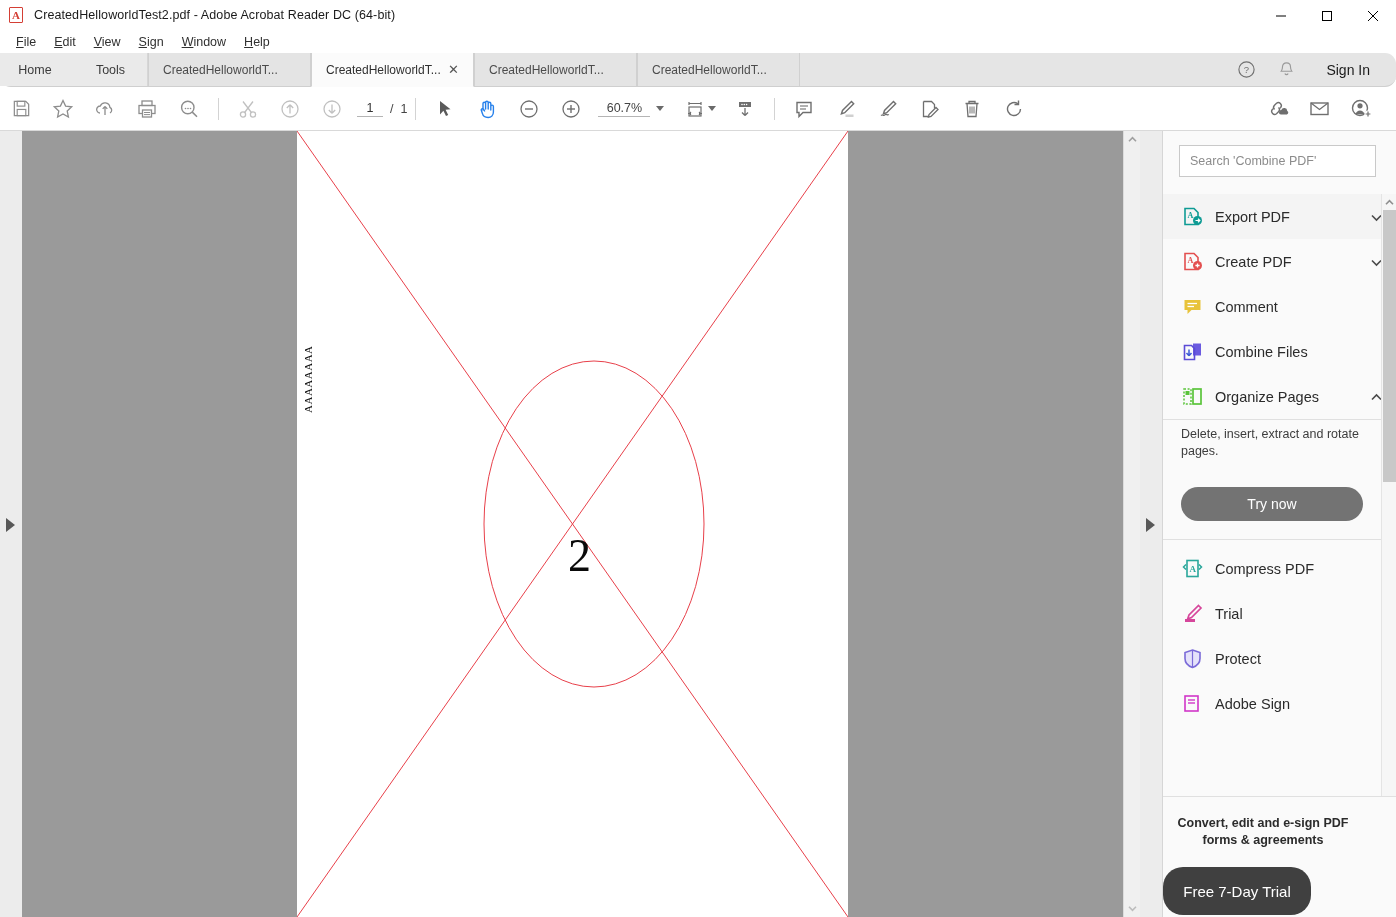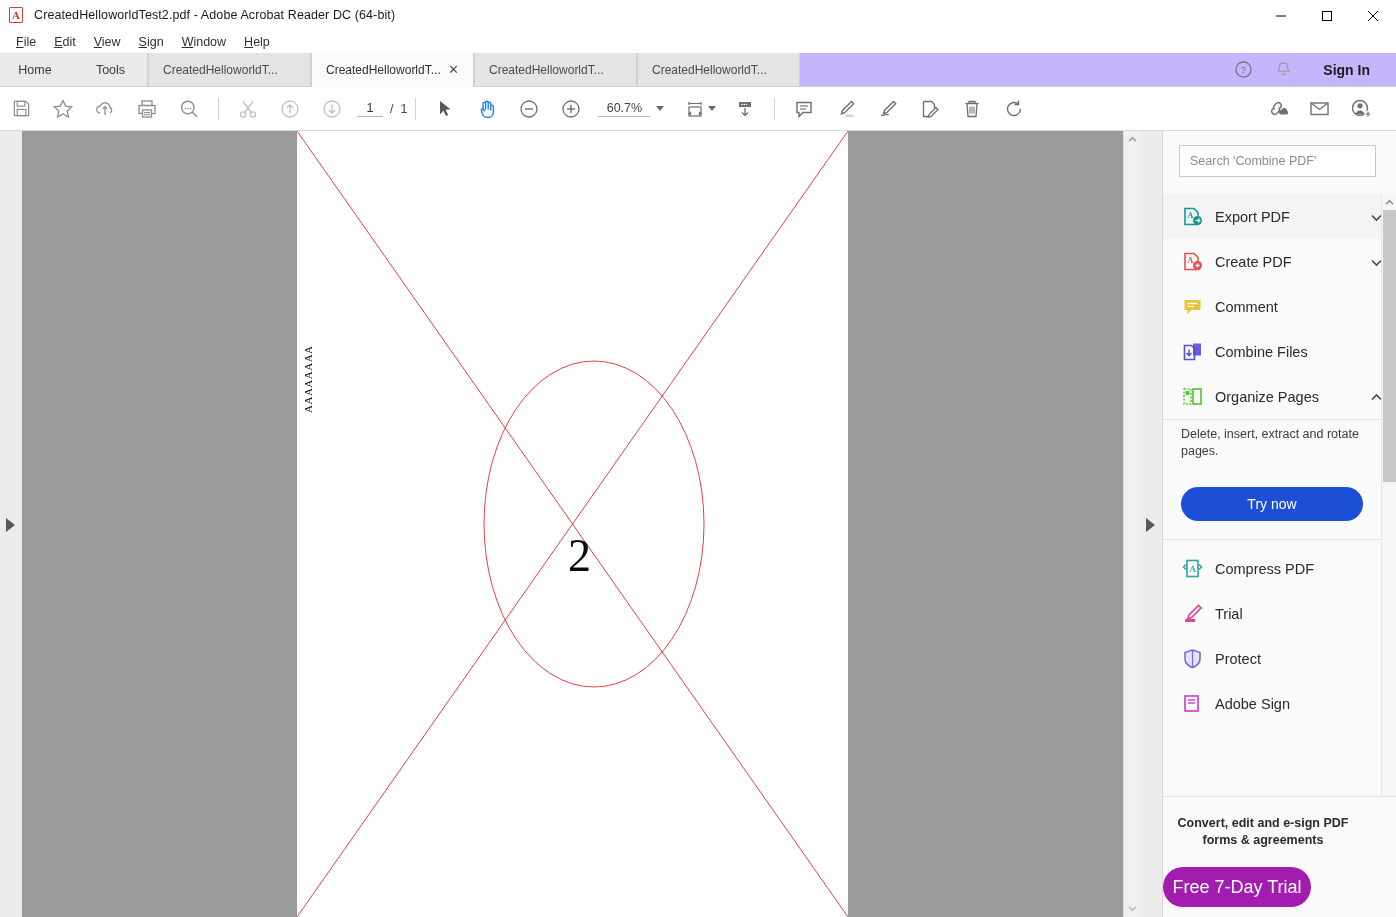--- a/index.html
+++ b/index.html
@@ -50,22 +50,22 @@
     background: #ffffff; display: flex; align-items: center; padding-left: 7px;
   }
   .menu-item {
     font-size: 12.5px; color: #303030; padding: 2px 9px; cursor: default;
   }
   .menu-item u { text-decoration: underline; }
 
   
   .tabbar {
     position: absolute; left: 0; top: 53px; width: 1396px; height: 34px;
-    background: #c4b5fd; border-bottom: 1px solid #cfcfcf;
-    display: flex; align-items: stretch;
+    background: #e5e5e5; border-bottom: 1px solid #cfcfcf;
+    display: flex; align-items: stretch; border-radius: 11px;
   }
   .navtab {
     display: flex; align-items: center; justify-content: center;
     font-size: 12.5px; color: #3b3b3b;
     background: #eaeaea;
     padding: 0 18px;
     border-right: 1px solid #d6d6d6;
     min-width: 74px;
   }
   .navtab.first { border-right: none; padding-right: 22px; }
@@ -91,21 +91,21 @@
     margin-left: 6px; font-size: 13px; color: #555; flex: 0 0 auto;
     font-family: "Liberation Sans", sans-serif;
   }
   .tabright {
     margin-left: auto; display: flex; align-items: center; padding-right: 16px; gap: 4px;
   }
   .tabright .icobtn {
     width: 36px; height: 34px; display: flex; align-items: center; justify-content: center;
   }
   .signin {
-    font-size: 14px; color: #1a1a1a; font-weight: 700; padding: 0 10px; margin-left: 8px;
+    font-size: 14px; color: #1a1a1a; font-weight: 400; padding: 0 10px; margin-left: 8px;
   }
 
   
   .toolbar {
     position: absolute; left: 0; top: 87px; width: 1396px; height: 44px;
     background: #ffffff; border-bottom: 1px solid #d9d9d9;
     display: flex; align-items: center;
   }
   .tbtn {
     width: 42px; height: 44px; display: flex; align-items: center; justify-content: center;
@@ -216,21 +216,21 @@
     width: 13px; height: 13px; flex: 0 0 auto; color: #4a4a4a;
   }
   .tool-expand {
     padding: 6px 20px 0 18px;
   }
   .tool-expand .desc {
     font-size: 12.5px; color: #3c3c3c; line-height: 17px; margin-bottom: 27px;
   }
   .trynow {
     display: block; width: 182px; height: 34px; margin: 0 auto 18px 0;
-    background: #1d4ed8; color: #fff; border: none; border-radius: 17px;
+    background: #737373; color: #fff; border: none; border-radius: 17px;
     font-size: 14px; font-family: "Liberation Sans", sans-serif;
   }
   .divider { height: 1px; background: #e0e0e0; margin: 0 0 0 0; }
   .panel-scroll {
     position: absolute; right: 0; top: 63px; width: 15px; height: 633px; background: #f6f6f6;
     border-left: 1px solid #e4e4e4;
   }
   .panel-scroll .sarrow {
     position: absolute; left: 0; width: 15px; height: 16px;
     display: flex; align-items: center; justify-content: center; color: #a8a8a8; font-size: 9px;
@@ -243,22 +243,22 @@
   .promo {
     position: absolute; left: 0; bottom: 0; width: 234px; height: 121px;
     background: #fafafa; border-top: 1px solid #e0e0e0;
     display: flex; flex-direction: column; align-items: flex-start; padding-top: 18px;
   }
   .promo .ptext {
     font-size: 12.5px; color: #2b2b2b; font-weight: bold; text-align: center;
     line-height: 17px; width: 200px;
   }
   .trial {
-    margin-top: 18px; width: 148px; height: 40px; background: #a21caf; color: #fff;
-    border: none; border-radius: 20px; font-size: 18px;
+    margin-top: 18px; width: 148px; height: 48px; background: #404040; color: #fff;
+    border: none; border-radius: 20px; font-size: 15px;
     font-family: "Liberation Sans", sans-serif;
   }
 </style>
 </head>
 <body>
 
 <div class="titlebar">
   <div class="title-icon">
     <div class="doc"></div>
       <div class="a">A</div>

